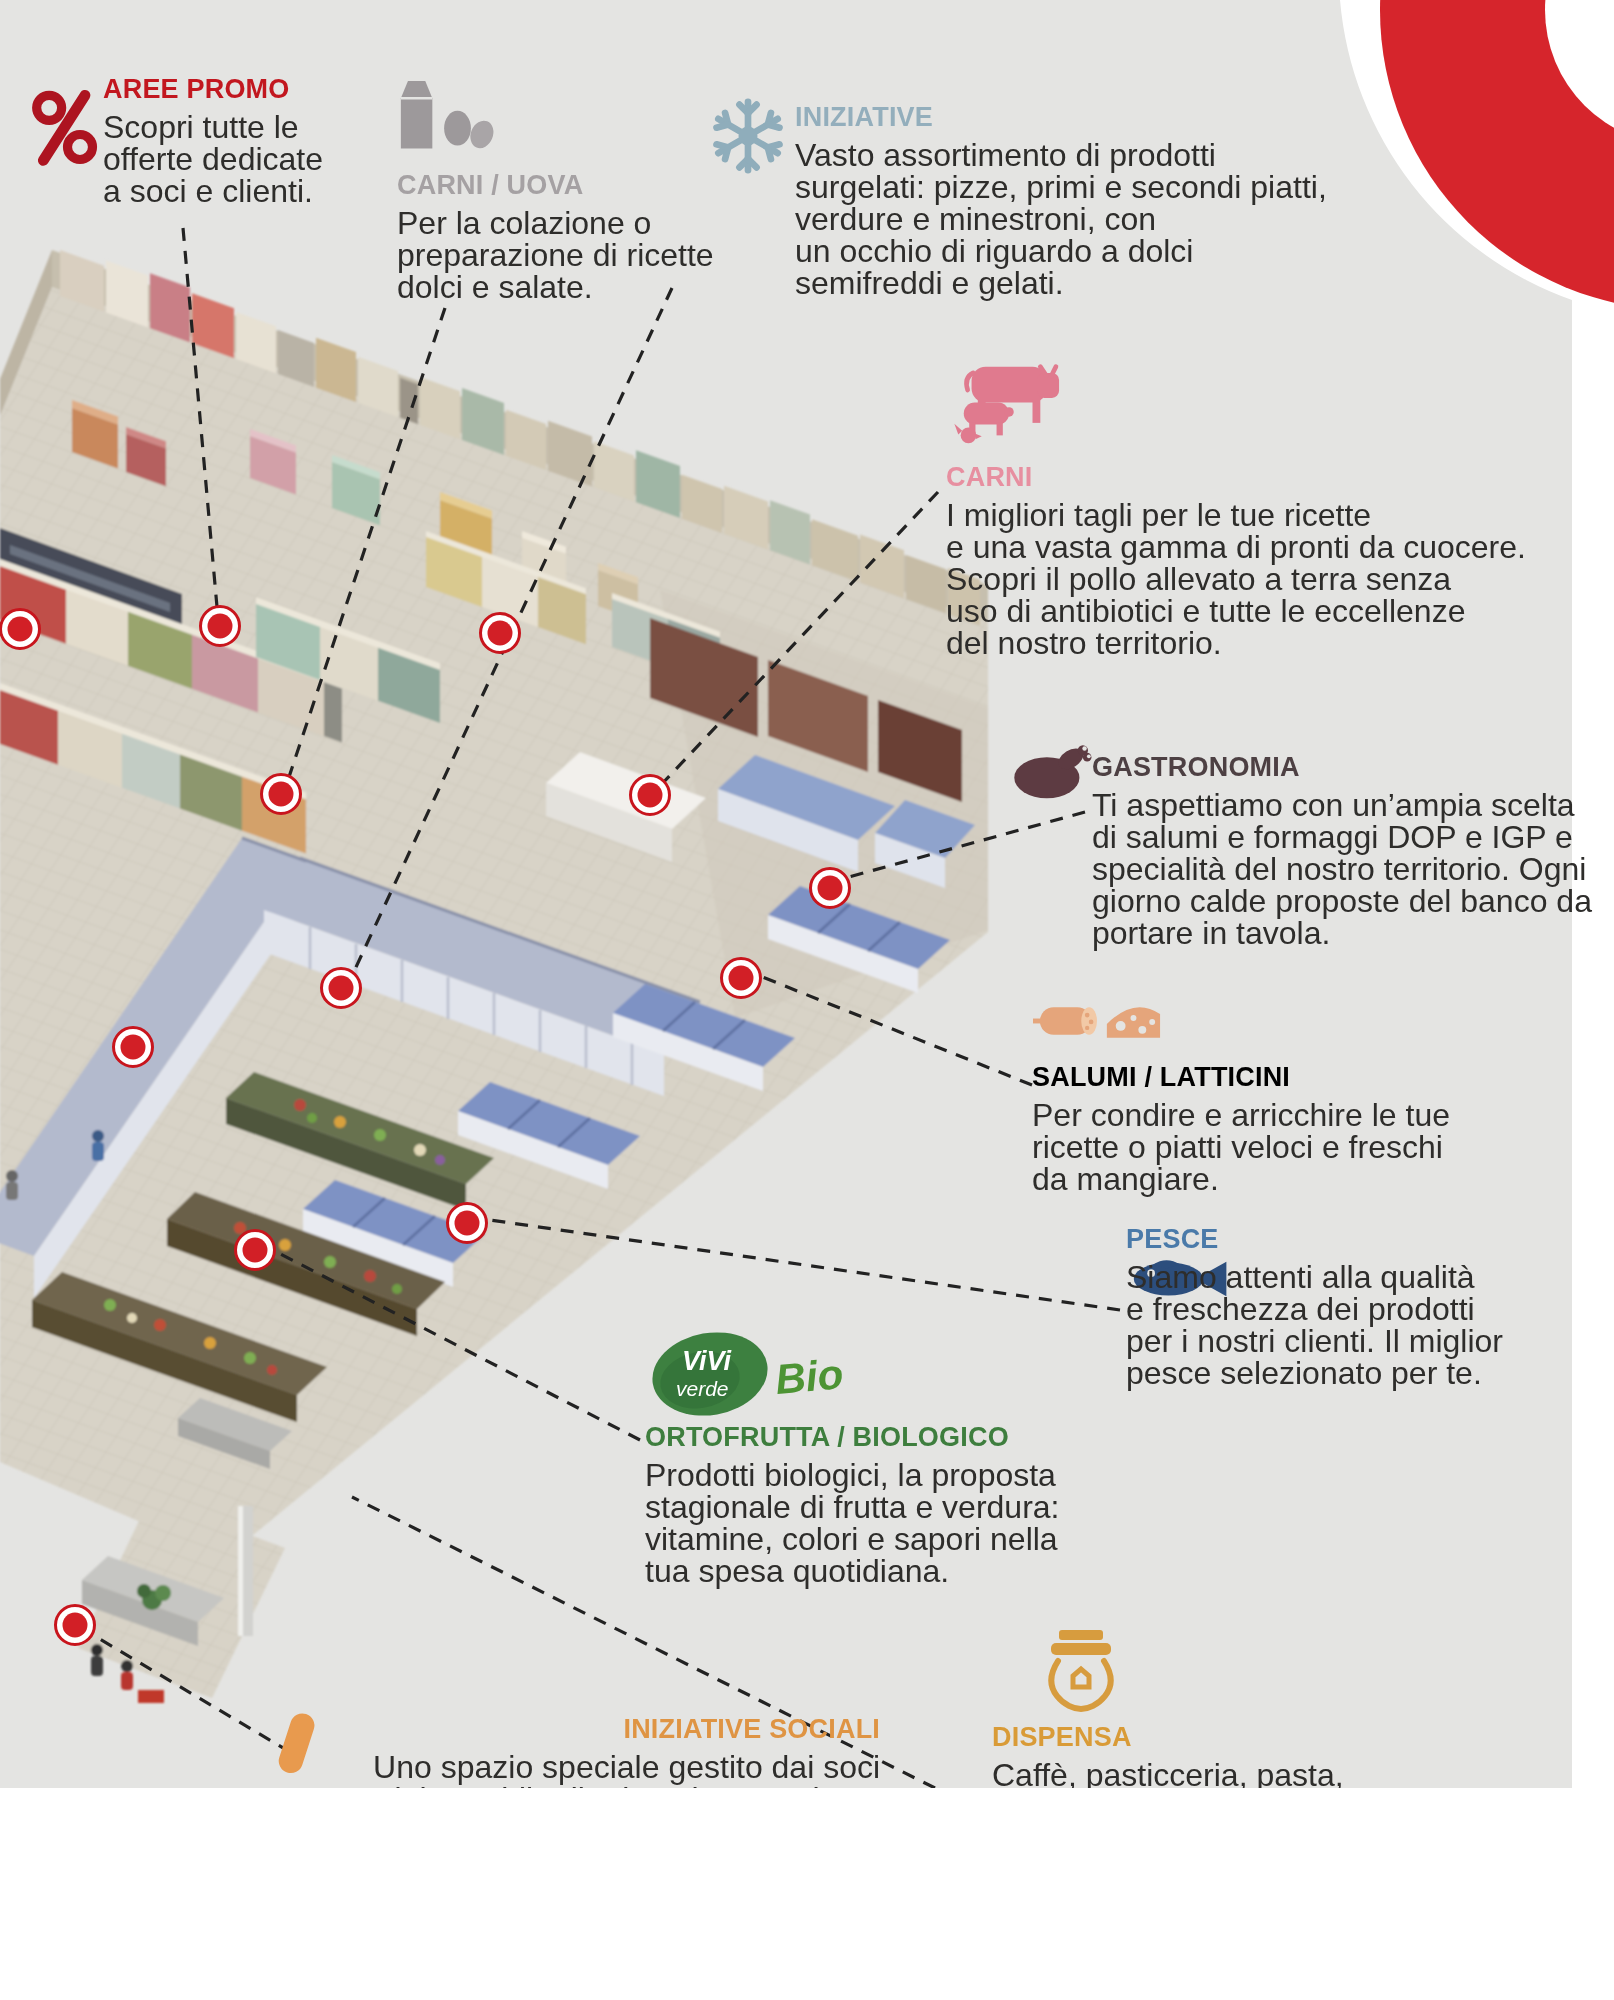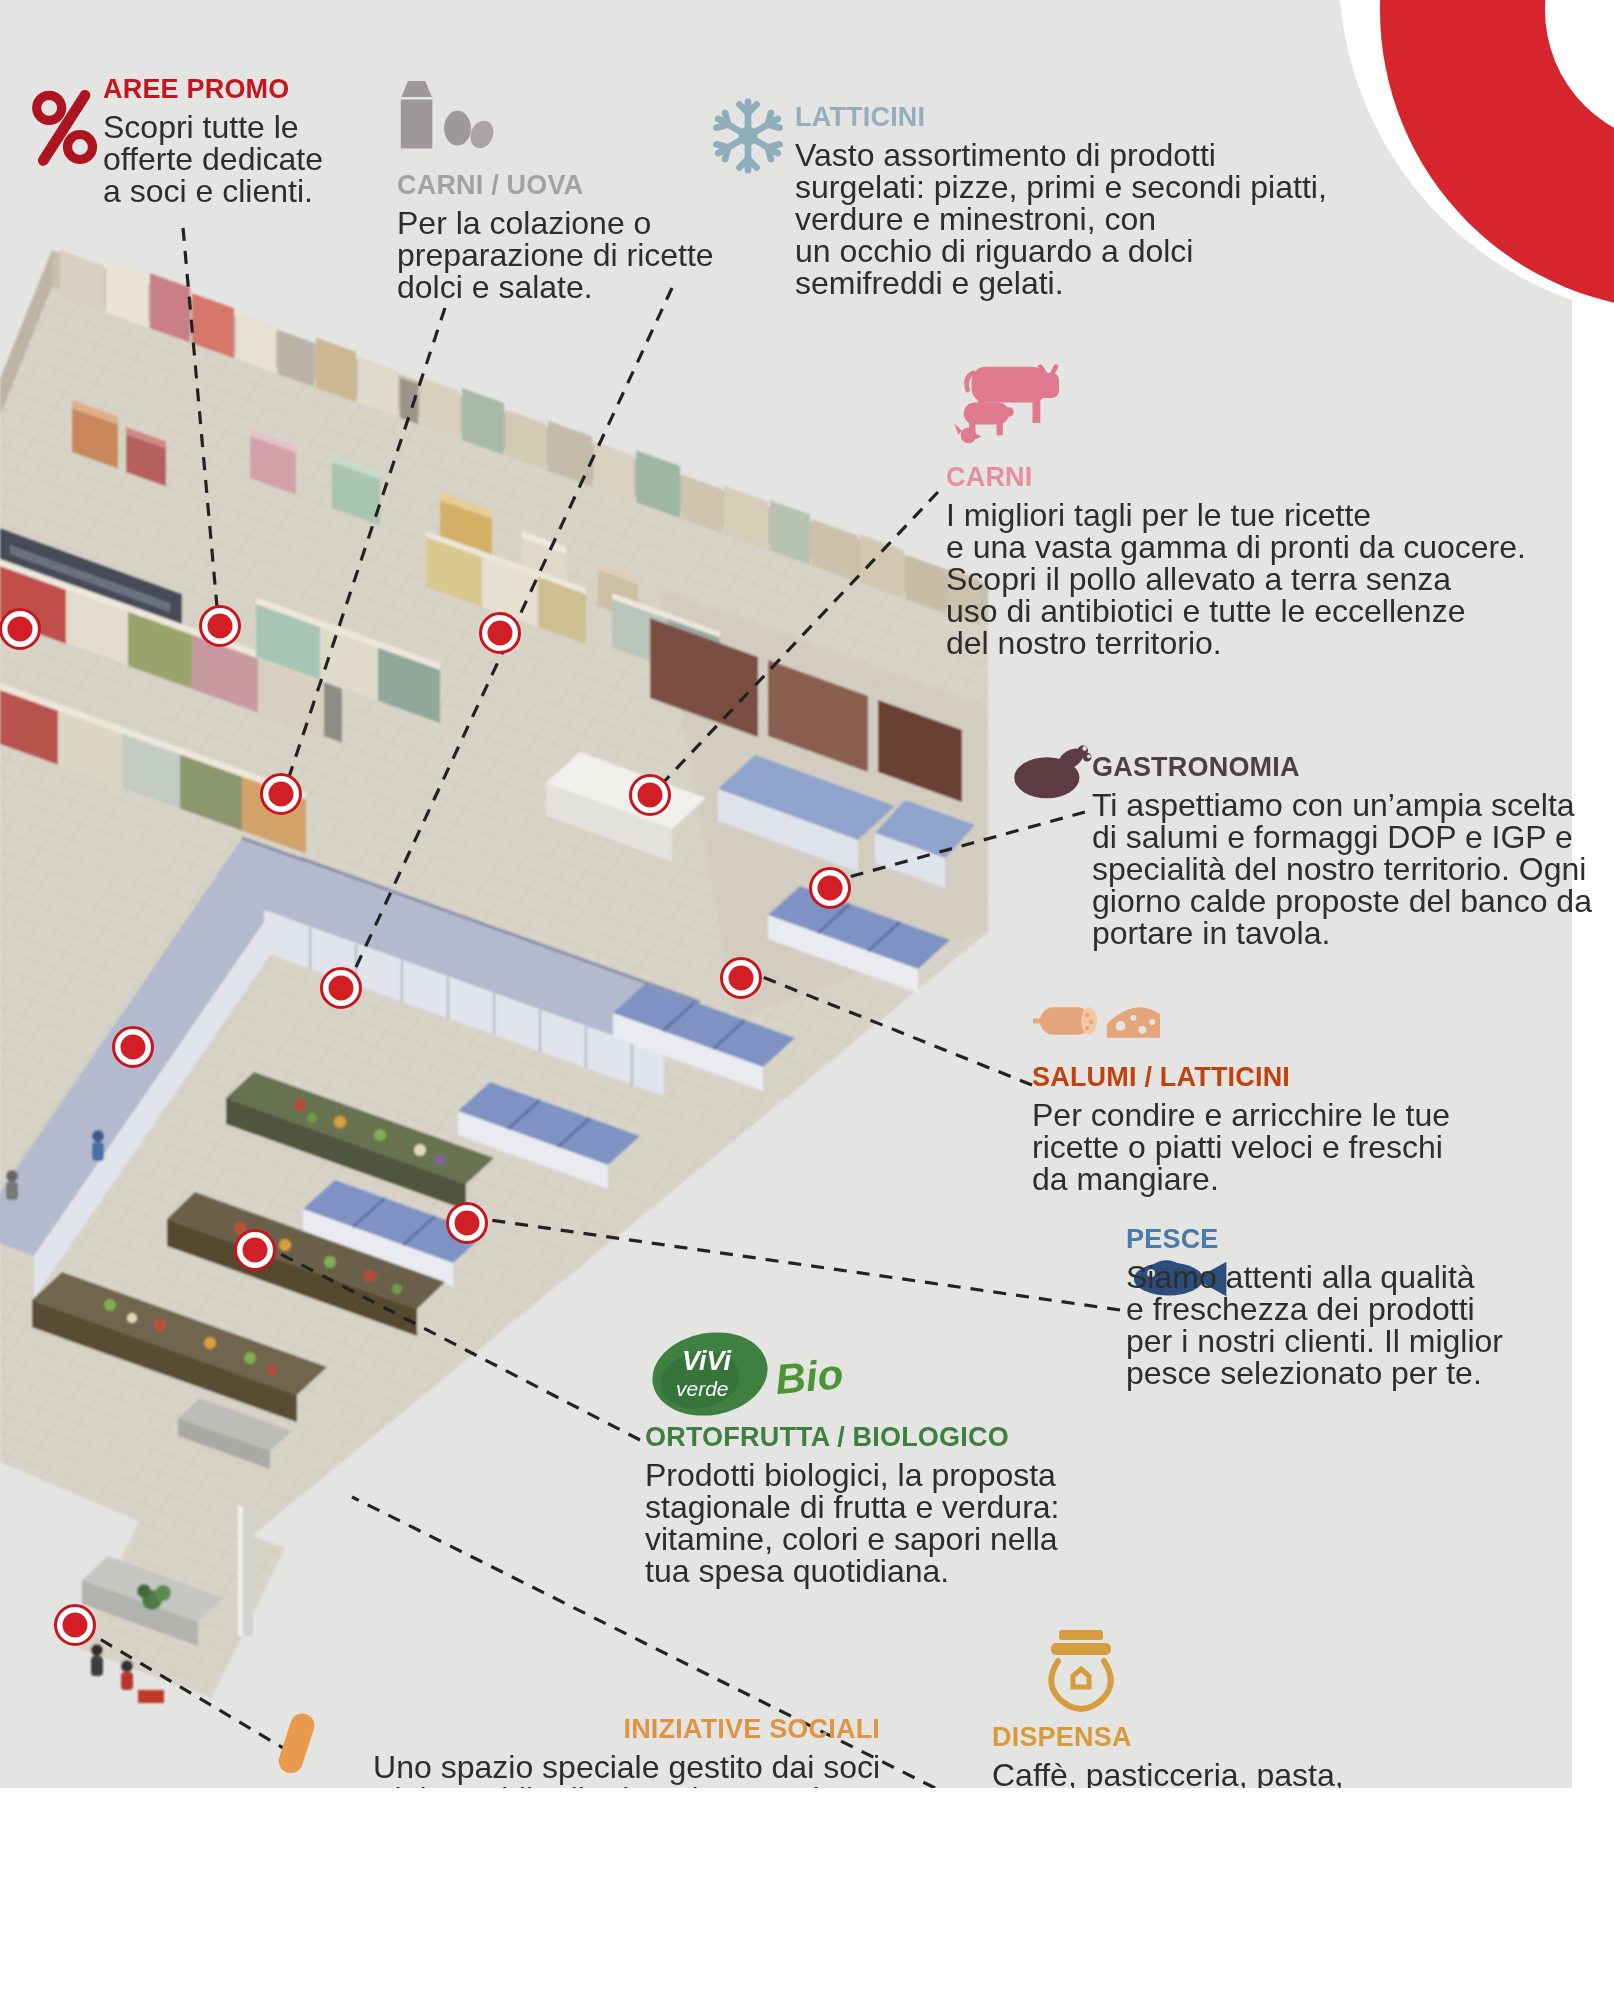--- a/index.html
+++ b/index.html
@@ -354,21 +354,21 @@
           <line x1="42" y1="18" x2="51" y2="9"></line>
       <line x1="42" y1="66" x2="33" y2="75"></line>
           <line x1="42" y1="66" x2="51" y2="75"></line>
     </g>
     <use href="#flakeaxis" transform="rotate(60 42 42)"></use>
     <use href="#flakeaxis" transform="rotate(120 42 42)"></use>
     <circle cx="42" cy="42" r="10" fill="#8fadbb" stroke="none"></circle>
   </svg>
 </span>
 <div class="sec" style="left:795px;top:102px;">
-  <h2 style="color:#93aebc">LATTICINI</h2>
+  <h2 style="color:#93aebc">INIZIATIVE</h2>
   <p>Vasto assortimento di prodotti
 surgelati: pizze, primi e secondi piatti,
 verdure e minestroni, con
 un occhio di riguardo a dolci
 semifreddi e gelati.</p>
 </div>
 
 <span class="icon" style="left:945px;top:352px;">
   <svg width="125" height="98" viewBox="0 0 160 120" fill="#e07a8e">
     <rect x="34" y="16" width="96" height="46" rx="18"></rect>
@@ -423,21 +423,21 @@
         <circle cx="60" cy="28" r="2.4" fill="#e5a57b"></circle>
         <circle cx="56" cy="34" r="2.2" fill="#e5a57b"></circle>
     <path d="M76,44 L130,44 L130,20 Q104,2 76,30 Z"></path>
     <circle cx="90" cy="32" r="5" fill="#e4e4e2"></circle>
         <circle cx="112" cy="36" r="4" fill="#e4e4e2"></circle>
     <circle cx="103" cy="24" r="3" fill="#e4e4e2"></circle>
         <circle cx="122" cy="28" r="3" fill="#e4e4e2"></circle>
   </svg>
 </span>
 <div class="sec" style="left:1032px;top:1062px;">
-  <h2 style="color:#c2410c">SALUMI / LATTICINI</h2>
+  <h2 style="color:#000000">SALUMI / LATTICINI</h2>
   <p>Per condire e arricchire le tue
 ricette o piatti veloci e freschi
 da mangiare.</p>
 </div>
 
 <span class="icon" style="left:1126px;top:1252px;">
   <svg width="112" height="54" viewBox="0 0 116 56" fill="#2c4e7d">
     <ellipse cx="44" cy="28" rx="36" ry="17"></ellipse>
     <path d="M72,28 L104,10 L104,46 Z"></path>
     <path d="M28,13 Q42,4 56,13 L42,17 Z"></path>

